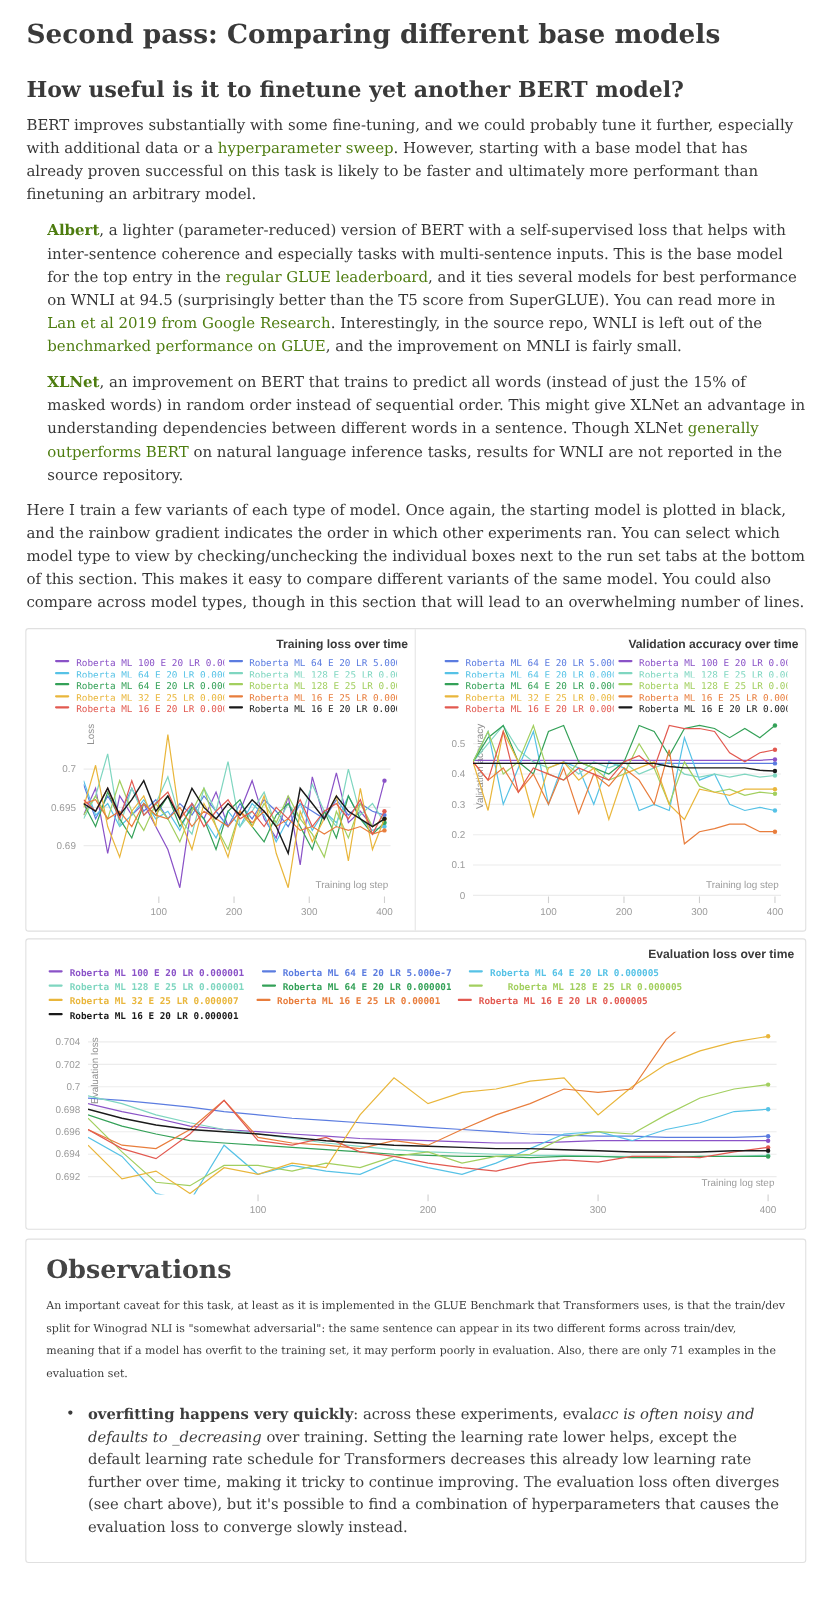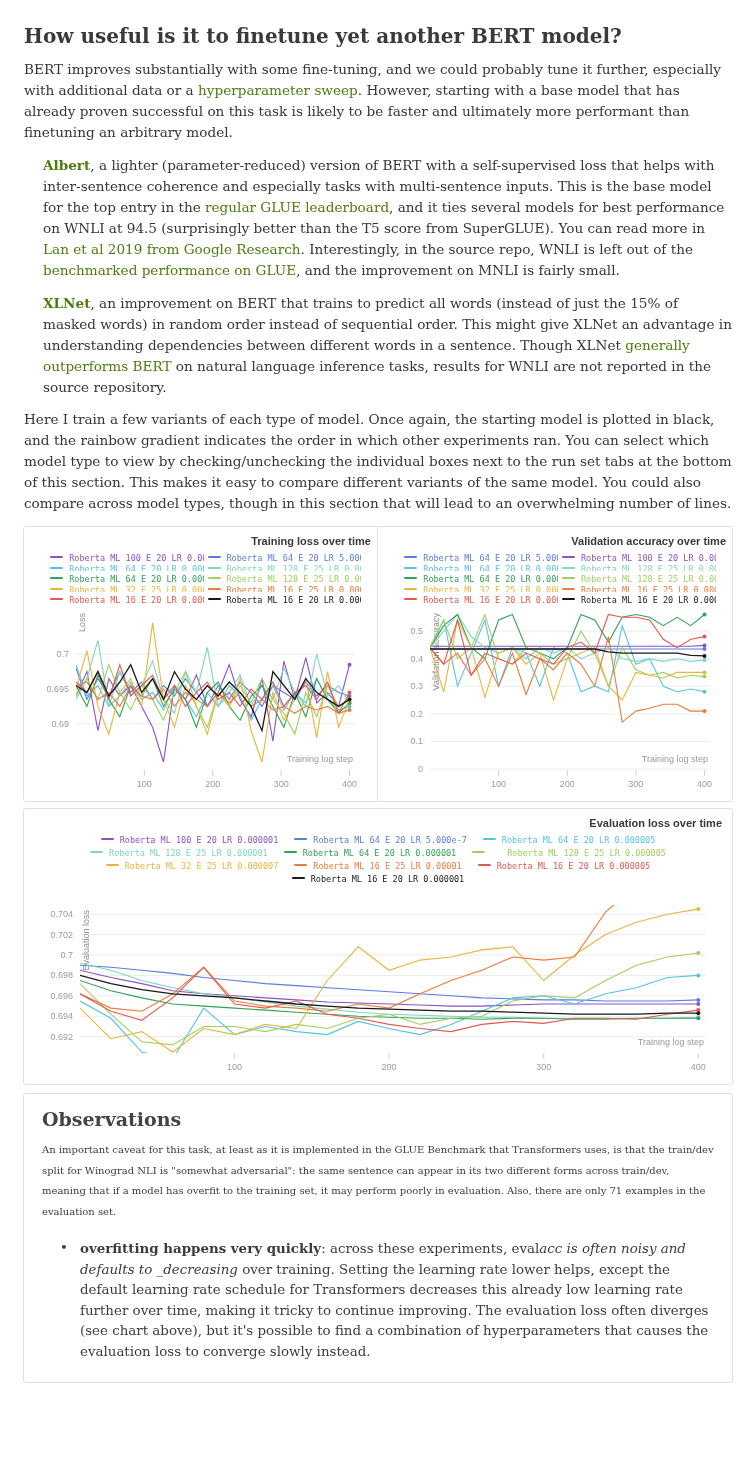--- a/index.html
+++ b/index.html
@@ -14,39 +14,40 @@
   a.lnk { color:#4d7c0f; text-decoration:none; cursor:pointer; }
   .panel { margin:0 23px; border:1px solid #e0e0e0; border-radius:3px; background:#fff; }
   .panel-split { display:flex; margin-top:12px; }
   .chart-half { flex:1 1 50%; padding:8px 6px 6px; min-width:0; }
   .chart-half:first-child { border-right:1px solid #e5e5e5; }
   .panel-eval { margin-top:6px; padding:8px 10px 6px; }
   .chart-title { text-align:right; font:bold 11px "Liberation Sans",sans-serif; color:#3a3a3a; }
   .legend { font-family:"DejaVu Sans Mono","Liberation Mono",monospace; font-size:8.5px; }
   .legend-grid { display:grid; grid-template-columns:1fr 1fr; column-gap:4px; row-gap:3px;
                  width:94%; margin:6px auto 0; height:50px; overflow:hidden; padding-left:10px; }
-  .legend-flow { display:flex; flex-wrap:wrap; justify-content:center; column-gap:16px; row-gap:3px;
-                 margin:6px auto 16px; width:97%; }
+  .legend-flow { display:flex; flex-wrap:wrap; column-gap:16px; row-gap:3px;
+                 margin:6px auto 4px; width:97%;font-weight:bold; }
   .lg-item { white-space:nowrap; overflow:hidden; cursor:pointer; }
   .lg-item .sw { display:inline-block; width:13px; height:2px; border-radius:1px; margin-right:6px; vertical-align:3px; }
   .plot { width:100%; cursor:crosshair; }
   .plot-top { height:192px; }
   .plot-eval { height:178px; }
   .obs { margin-top:8px; padding:14px 18px 20px; }
-  .obs h3 { font-size:19px; font-weight:bold; color:#444; margin-bottom:10px; }
+  .obs h3 { font-size:23px; font-weight:bold; color:#444; margin-bottom:10px; }
   .obs p { font-size:10px; line-height:20.5px; color:#3c3c3c; }
   .obs ul { list-style:none; margin-top:16px; }
   .obs li { font-size:13.4px; line-height:20.5px; color:#3c3c3c; margin:9px 0 0 18px; position:relative; padding-left:20px; }
   .obs li::before { content:"\2022"; position:absolute; left:0; top:0; color:#3c3c3c; }
 </style>
 </head>
 <body>
 
 <div class="page">
 
+  <h1>Second pass: Comparing different base models</h1>
   <h2>How useful is it to finetune yet another BERT model?</h2>
 
   <p class="body"><span>BERT improves substantially with some fine-tuning, and we could probably tune it further, especially with additional data or a </span><a class="lnk">hyperparameter sweep</a><span>. However, starting with a base model that has already proven successful on this task is likely to be faster and ultimately more performant than finetuning an arbitrary model.</span></p>
 
   <div class="models">
     <p><a class="lnk" style="font-weight: bold;">Albert</a><span>, a lighter (parameter-reduced) version of BERT with a self-supervised loss that helps with inter-sentence coherence and especially tasks with multi-sentence inputs. This is the base model for the top entry in the </span><a class="lnk">regular GLUE leaderboard</a><span>, and it ties several models for best performance on WNLI at 94.5 (surprisingly better than the T5 score from SuperGLUE). You can read more in </span><a class="lnk">Lan et al 2019 from Google Research</a><span>. Interestingly, in the source repo, WNLI is left out of the </span><a class="lnk">benchmarked performance on GLUE</a><span>, and the improvement on MNLI is fairly small.</span></p>
     <p><a class="lnk" style="font-weight: bold;">XLNet</a><span>, an improvement on BERT that trains to predict all words (instead of just the 15% of masked words) in random order instead of sequential order. This might give XLNet an advantage in understanding dependencies between different words in a sentence. Though XLNet </span><a class="lnk">generally outperforms BERT</a><span> on natural language inference tasks, results for WNLI are not reported in the source repository.</span></p>
   </div>
 
   <p class="body">Here I train a few variants of each type of model. Once again, the starting model is plotted in black, and the rainbow gradient indicates the order in which other experiments ran. You can select which model type to view by checking/unchecking the individual boxes next to the run set tabs at the bottom of this section. This makes it easy to compare different variants of the same model. You could also compare across model types, though in this section that will lead to an overwhelming number of lines.</p>

